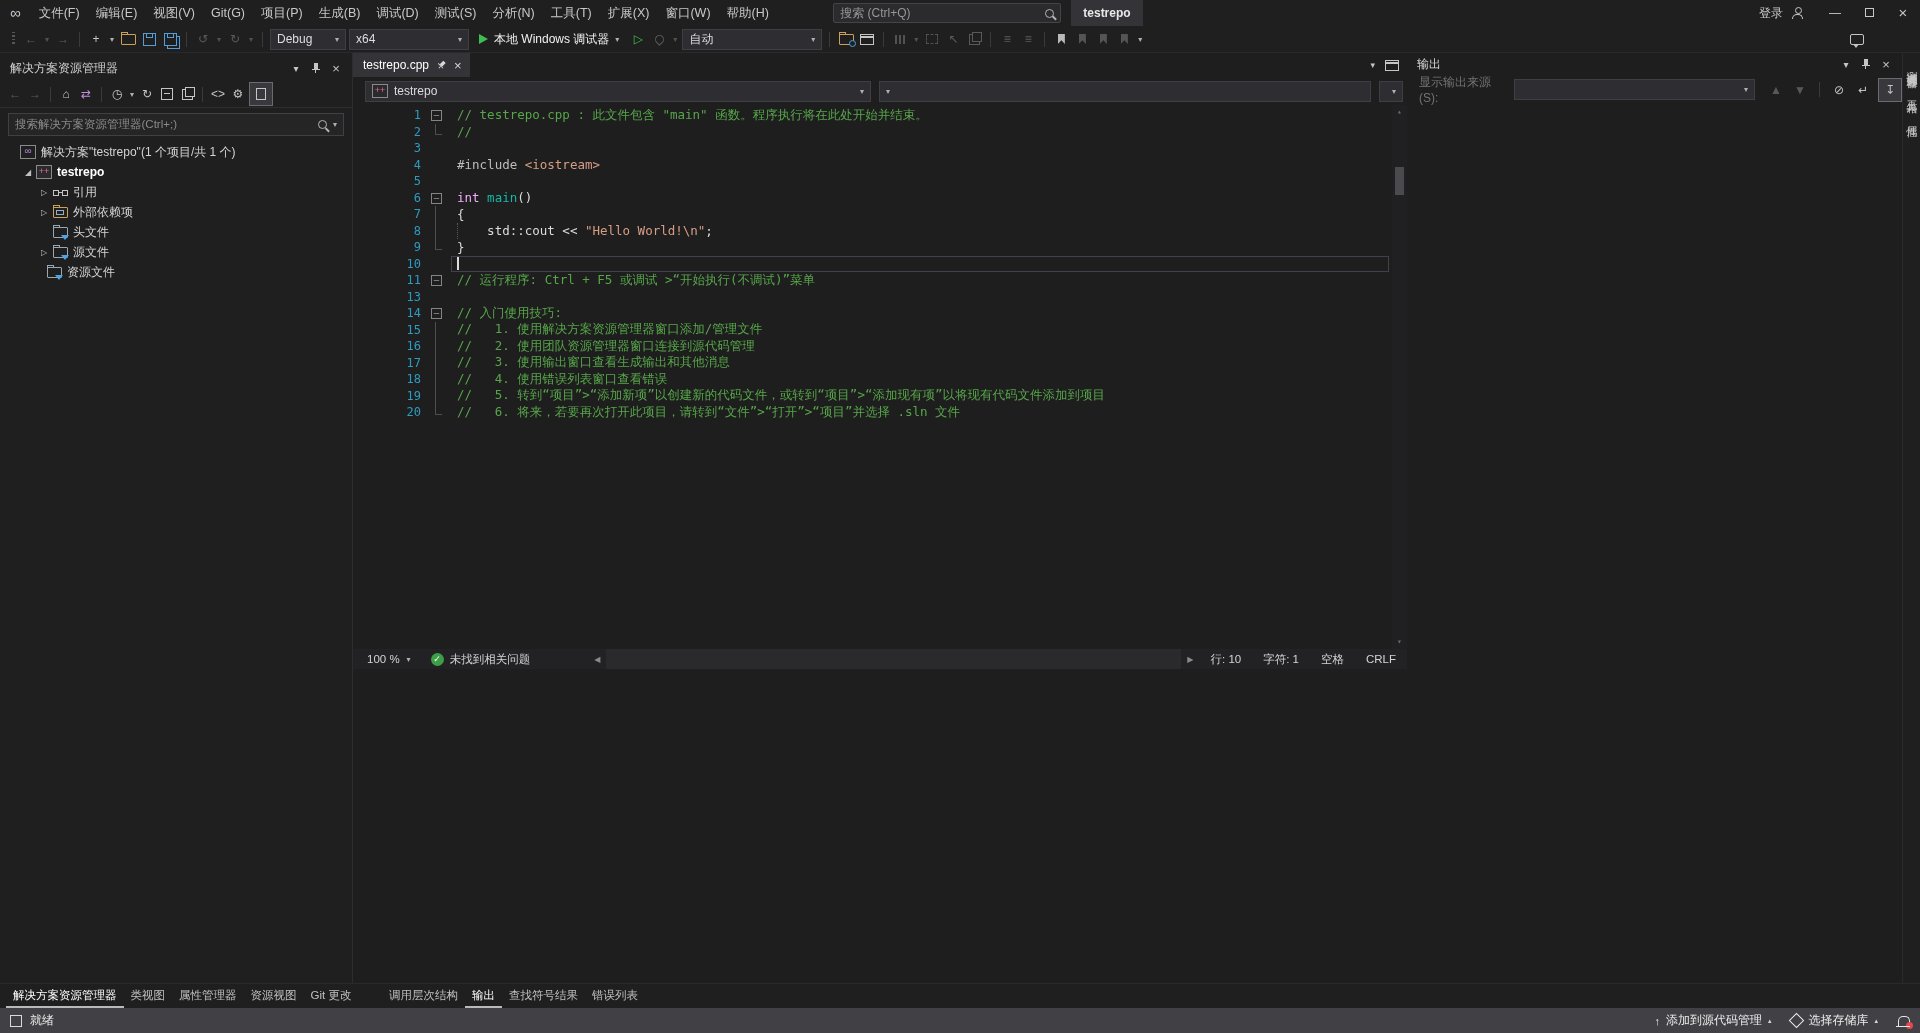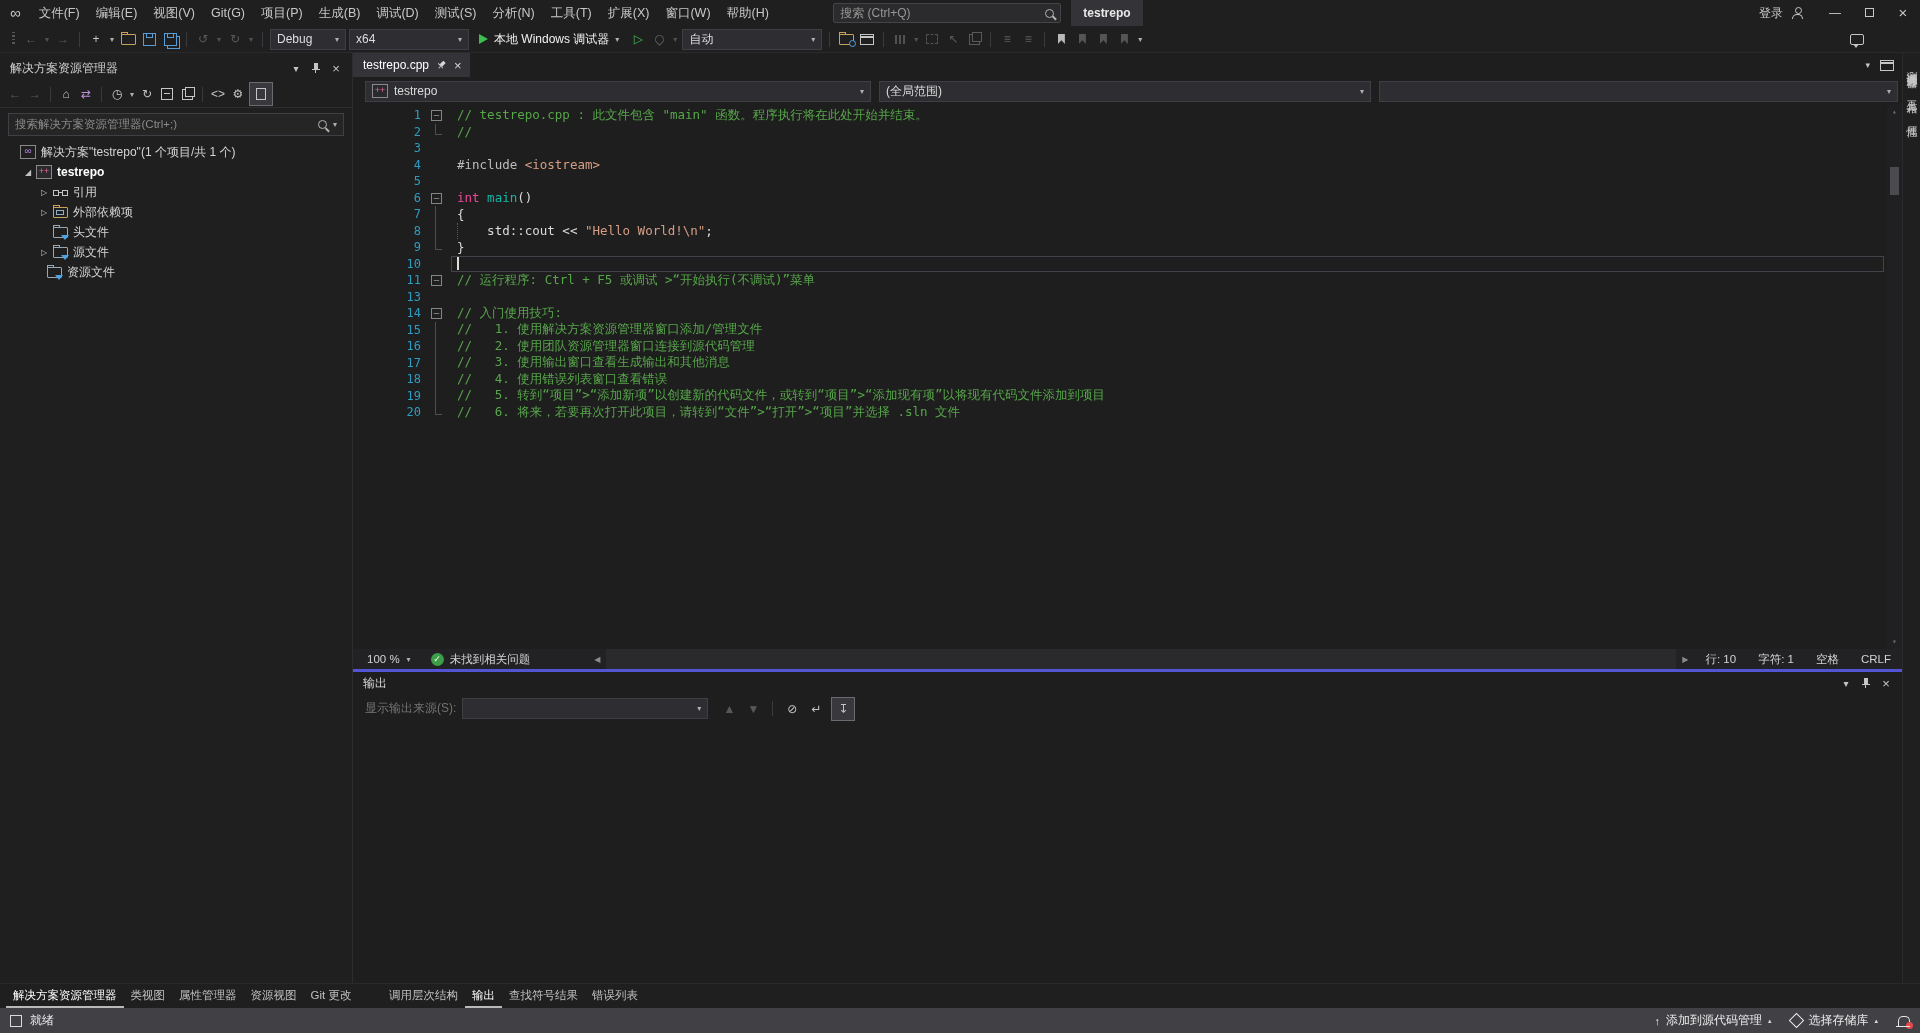--- a/index.html
+++ b/index.html
@@ -92,40 +92,40 @@
   .ic-ref::before{content:"";position:absolute;left:0;top:1px;width:4px;height:4px;border:1px solid #C5C5C5;}
   .ic-ref::after{content:"";position:absolute;right:0;top:1px;width:4px;height:4px;border:1px solid #C5C5C5;}
   .ic-ref i{position:absolute;left:5px;top:3px;width:5px;height:1px;background:#C5C5C5;}
   .ic-extdep{width:13px;height:9px;border:1px solid #C8A15A;border-radius:1px;position:relative;display:inline-block;}
   .ic-extdep::before{content:"";position:absolute;top:-3px;left:-1px;width:5px;height:2px;border:1px solid #C8A15A;border-bottom:none;}
   .ic-extdep::after{content:"";position:absolute;left:2px;top:2px;width:6px;height:3px;border:1px solid #8FB0C8;}
   .ic-ffolder{width:13px;height:9px;border:1px solid #97A7B3;border-radius:1px;position:relative;display:inline-block;}
   .ic-ffolder::before{content:"";position:absolute;top:-3px;left:-1px;width:5px;height:2px;border:1px solid #97A7B3;border-bottom:none;}
   .ic-ffolder::after{content:"";position:absolute;right:-2px;bottom:-3px;border-left:4px solid transparent;border-right:4px solid transparent;border-top:5px solid #4FA3E3;}
   
-  .center{flex:1;display:flex;flex-direction:column;min-width:0;}
+  .center{flex:1;display:flex;min-width:0;}
   .edgroup{height:616px;flex:none;display:flex;flex-direction:column;background:#1E1E1E;}
   .tabrow{height:24px;display:flex;align-items:stretch;flex:none;}
   .edtab{background:#333338;display:flex;align-items:center;gap:7px;padding:0 8px 0 10px;color:#FFF;font-size:12px;}
   .edtab .ic-pin::before,.edtab .ic-pin::after,.edtab .ic-pin i{background:#D8D8D8;}
   .tabrow-right{margin-left:auto;display:flex;align-items:center;gap:10px;padding-right:8px;color:#C5C5C5;}
   .navbar{height:24px;display:flex;align-items:center;gap:8px;padding:2px 2px 2px 12px;flex:none;}
   .nav-combo{height:19px;background:#2D2D32;border:1px solid #3E3E44;display:flex;align-items:center;gap:6px;padding:0 6px;color:#DCDCDC;}
   .codewrap{flex:1;position:relative;min-height:0;background:#1E1E1E;
             font-family:"DejaVu Sans Mono","Liberation Mono",monospace;}
   .code-lines{position:absolute;left:0;top:2px;right:16px;}
   .code-line{height:16.5px;display:flex;align-items:center;position:relative;}
   .ln{width:56px;margin-left:12px;text-align:right;color:#2E9BC0;font-size:12px;flex:none;}
   .foldcol{width:30px;height:100%;position:relative;flex:none;}
   .fbox{position:absolute;left:10px;top:3px;width:9px;height:9px;border:1px solid #848484;color:#AFAFAF;
         font-size:9px;line-height:8px;text-align:center;background:#1E1E1E;z-index:2;}
   .gline{position:absolute;left:14px;top:0;bottom:0;width:1px;background:#4E4E4E;}
   .gend{position:absolute;left:14px;top:0;height:10px;width:6px;border-left:1px solid #4E4E4E;border-bottom:1px solid #4E4E4E;}
   .codetext{white-space:pre;font-size:12.5px;color:#DCDCDC;padding-left:6px;}
-  .c-com{color:#57A64A;} .c-kw{color:#ec4899;} .c-str{color:#D69D85;}
+  .c-com{color:#57A64A;} .c-kw{color:#f0abfc;} .c-str{color:#D69D85;}
   .c-pre{color:#BDBDBD;} .c-pl{color:#DCDCDC;} .c-fn{color:#14b8a6;}
   .curline{position:absolute;left:98px;right:2px;top:0;bottom:0;border:1px solid #42424A;}
   .caret{position:absolute;left:104px;top:1.5px;width:2px;height:13px;background:#DCDCDC;}
   .dotguide{position:absolute;left:104px;top:0;bottom:0;border-left:1px dotted #5A5A5A;}
   .vscroll{position:absolute;right:0;top:0;bottom:0;width:15px;background:#202022;}
   .vscroll .sarr{position:absol;display:block;width:15px;text-align:center;color:#6A6A70;font-size:8px;line-height:14px;}
   .vscroll .up{position:absolute;top:0;left:0;}
   .vscroll .dn{position:absolute;bottom:0;left:0;}
   .vthumb{position:absolute;left:3px;top:62px;width:9px;height:28px;background:#4A4A4F;}
   .edstatus{height:20px;flex:none;background:#222225;display:flex;align-items:center;color:#D4D4D4;font-size:11.5px;}
@@ -399,21 +399,20 @@
           </div>
         </div>
 
         <div class="navbar">
           <div class="nav-combo" style="width:492px;">
             <span class="ic-cpp">++</span>
             <span class="cv" style="flex:1;">testrepo</span>
             <span class="cx">▾</span>
           </div>
           <div class="nav-combo" style="width:478px;">
-            <span class="cv" style="flex:1;">(全局范围)</span>
             <span class="cx">▾</span>
           </div>
           <div class="nav-combo" style="flex:1;margin-right:2px;">
             <span class="cv" style="flex:1;"></span>
             <span class="cx">▾</span>
           </div>
         </div>
 
         <div class="codewrap">
           <div id="code-lines" class="code-lines">

